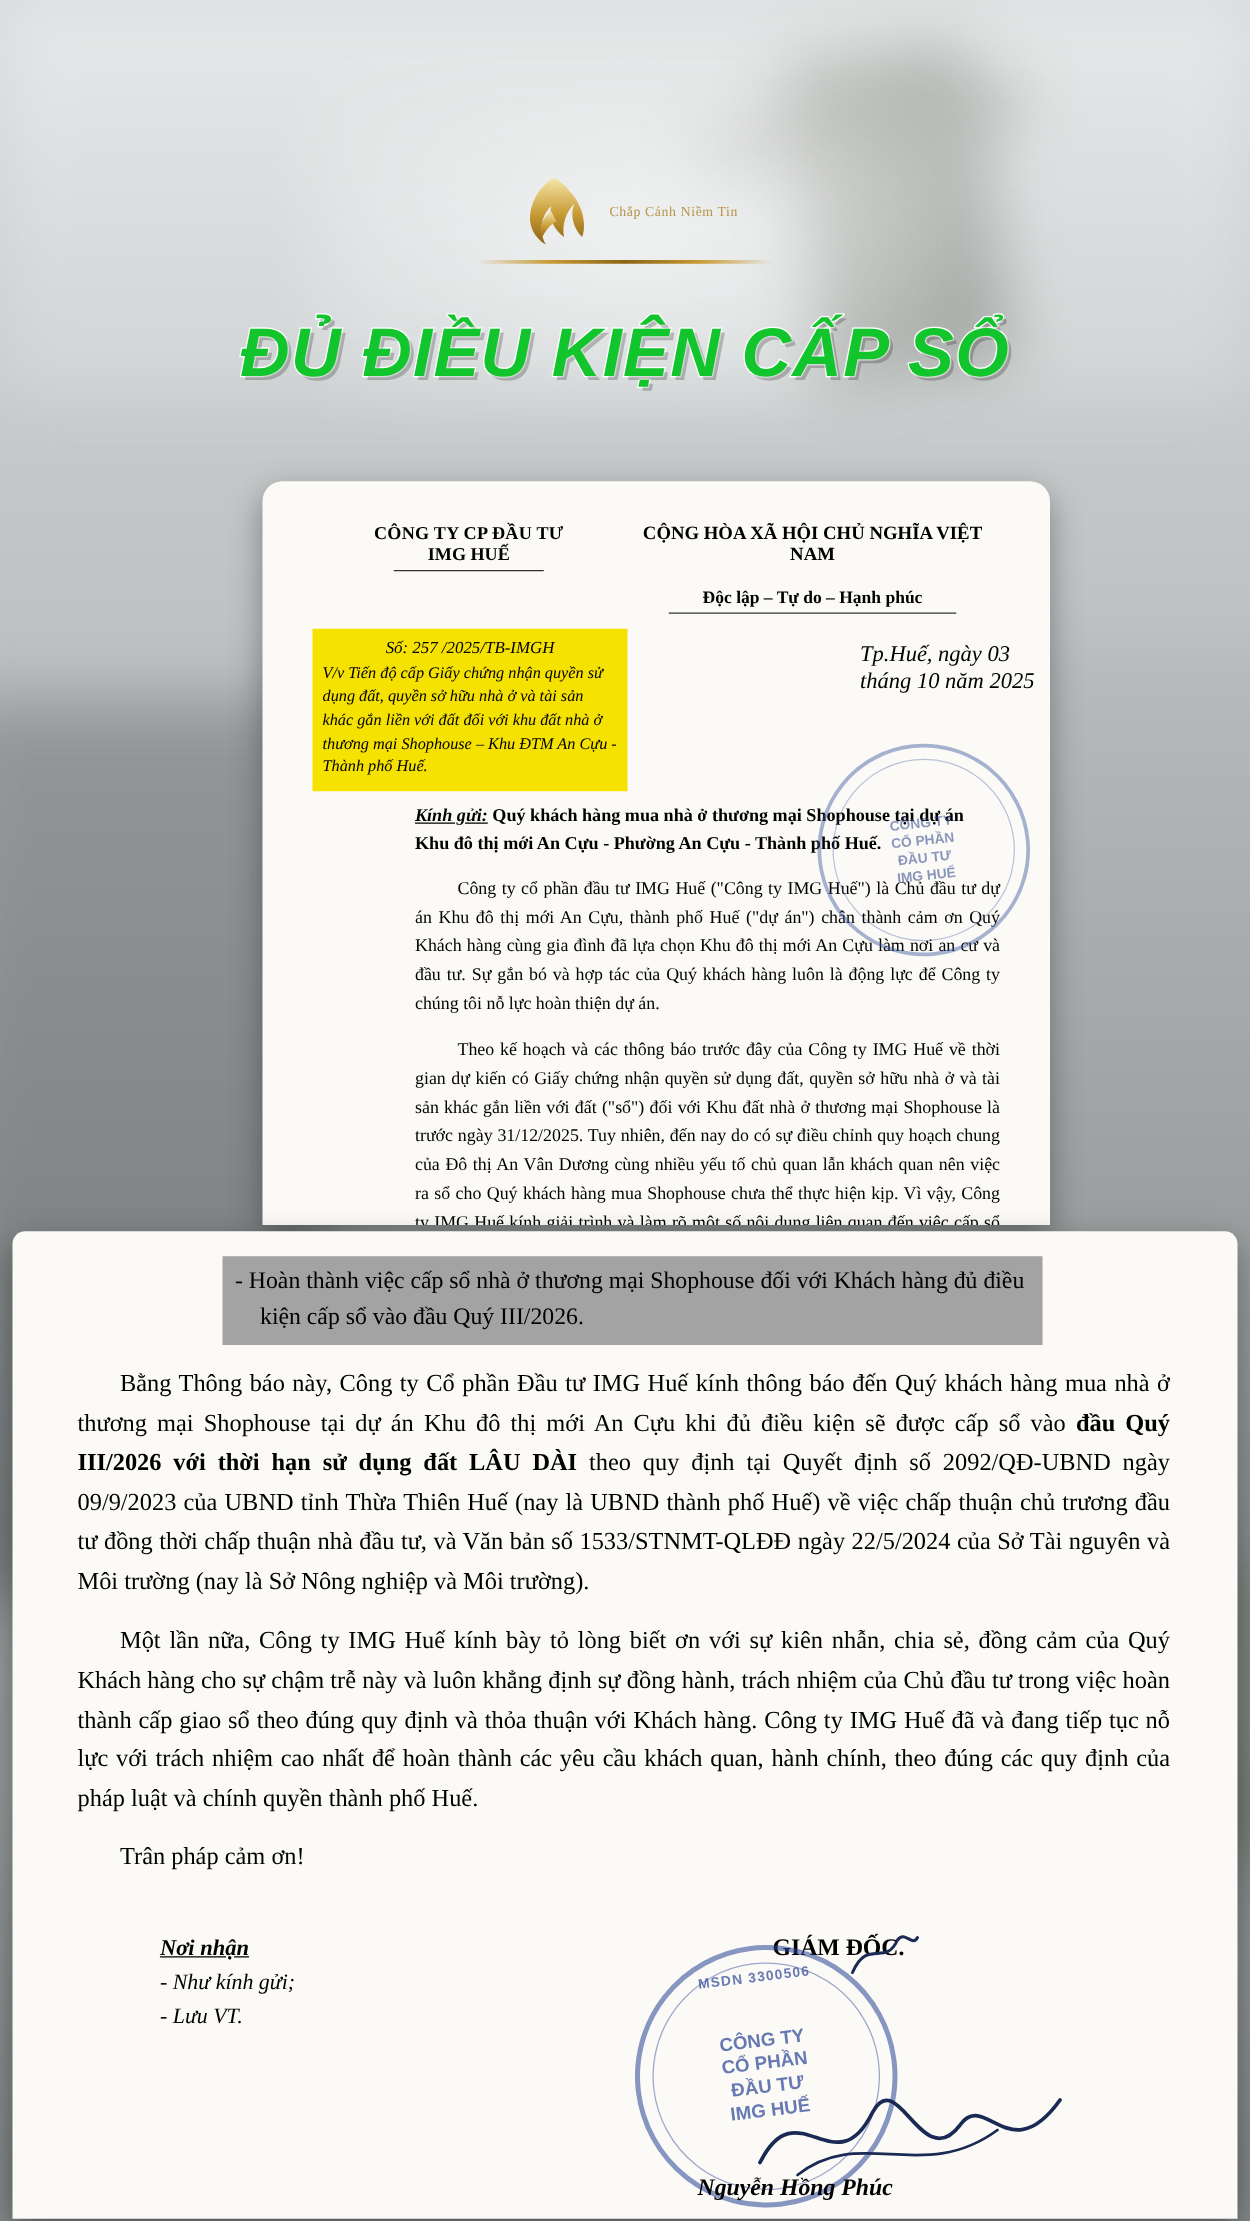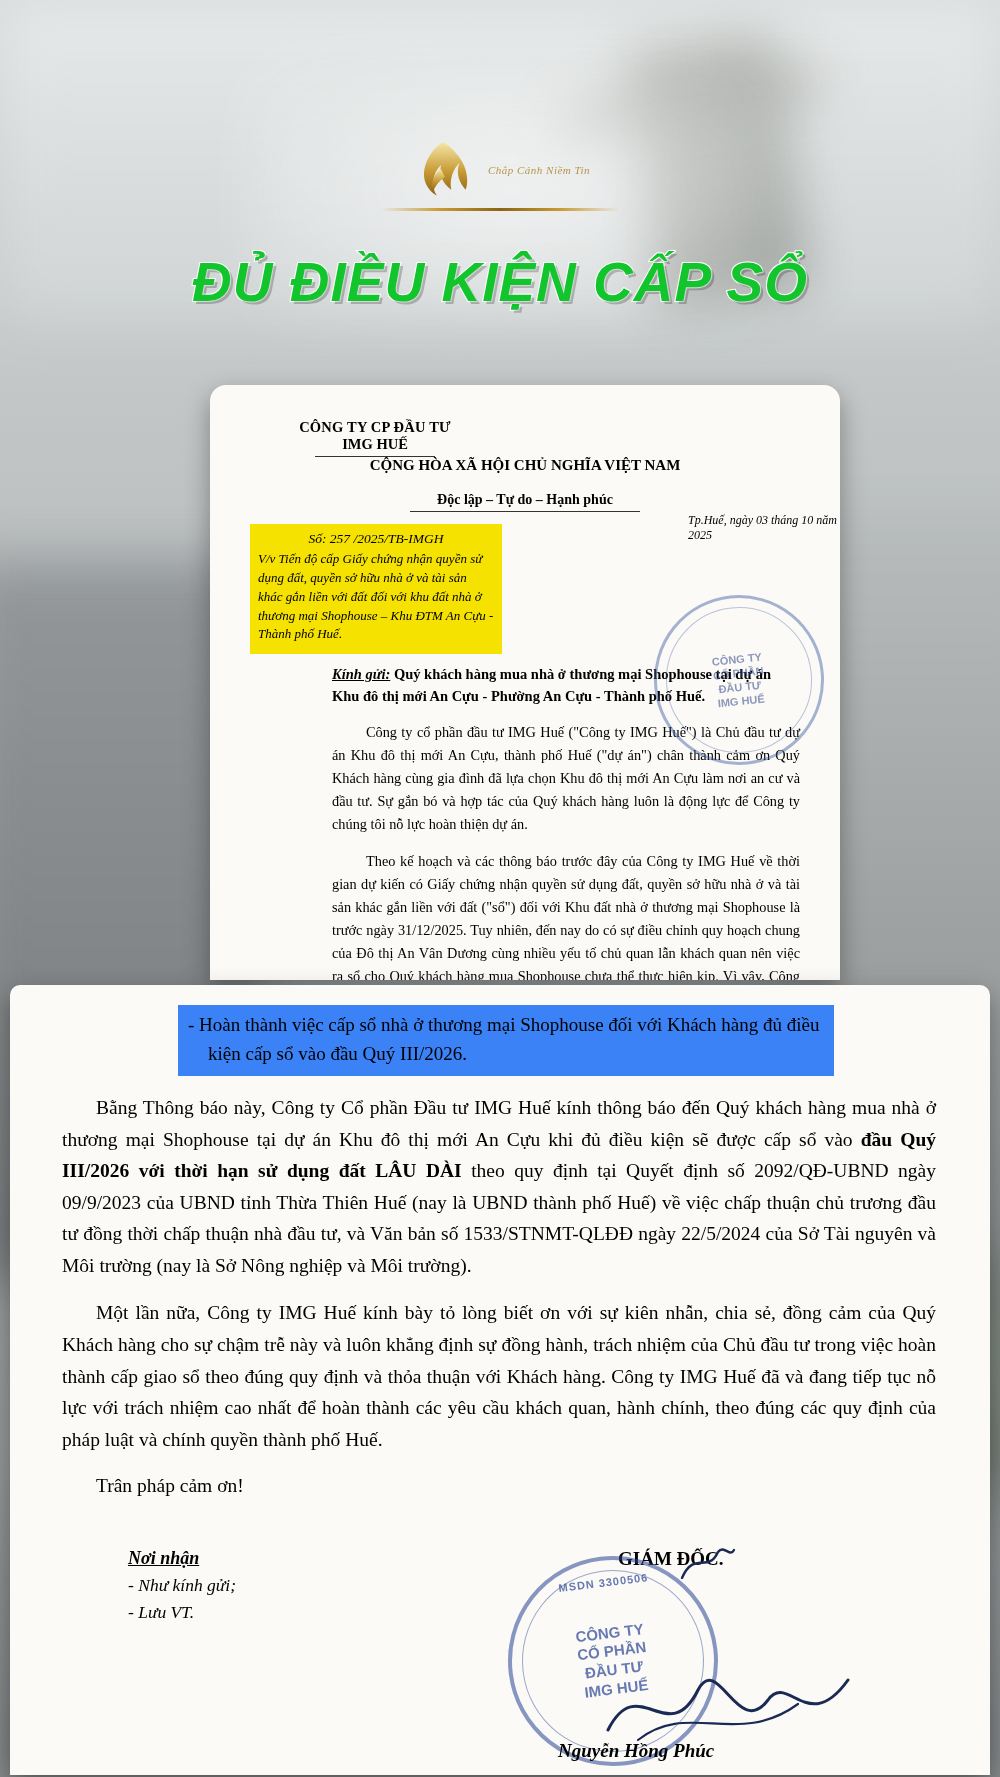--- a/index.html
+++ b/index.html
@@ -50,21 +50,20 @@
     font-weight: bold;
     font-size: 29px;
     letter-spacing: 1.5px;
     background: linear-gradient(180deg,#f6e6a8 0%, #c79a34 55%, #8c6415 100%);
     -webkit-background-clip: text; background-clip: text; color: transparent;
     text-shadow: 0 1px 0 rgba(255,255,255,.25);
   }
   .logo-sub {
     margin-top: 2px;
     font-size: 11px;
-    font-style: italic;
     color: #b89446;
     letter-spacing: .5px;
   }
   .logo-underline {
     margin-top: 8px;
     width: 238px; height: 3px;
     background: linear-gradient(90deg, rgba(200,160,60,0) 0%, #c79a34 25%, #8c6415 50%, #c79a34 75%, rgba(200,160,60,0) 100%);
     border-radius: 2px;
   }
 
@@ -101,21 +100,21 @@
   }
   #sheet-bottom {
     left: 10px; top: 985px;
     width: 980px; height: 790px;
     border-radius: 10px 10px 0 0;
     padding: 20px 48px 0 48px;
     overflow: hidden;
   }
 
   
-  .doc-head { display: flex; gap: 0; flex-direction: column; }
+  .doc-head { display: flex; gap: 0; }
   .doc-head-left { width: 250px; text-align: center; }
   .doc-head-right { flex: 1; text-align: center; }
   .org-line1 { font-size: 14.5px; font-weight: bold; letter-spacing:.2px; }
   .org-line2 { font-size: 14.5px; font-weight: bold; }
   .natl-line1 { font-size: 15px; font-weight: bold; }
   .natl-line2 { font-size: 14px; font-weight: bold; margin-top: 18px; }
   .rule { height: 1px; background: #333; margin: 3px auto 0; }
   .rule.left { width: 120px; }
   .rule.right { width: 230px; }
 
@@ -124,21 +123,21 @@
     width: 252px;
     background: #f5e200;
     padding: 7px 8px 10px 8px;
   }
   .subject-no { font-size: 13.5px; text-align: center; font-style: italic; }
   .subject-body { font-size: 13px; font-style: italic; line-height: 1.45; margin-top: 3px; }
 
   .date-line {
     position: absolute;
     left: 478px; top: 128px;
-    font-size: 12px; font-style: italic;
+    font-size: 18px; font-style: italic;
   }
 
   .kinh-gui {
     margin-top: 10px;
     padding-left: 82px;
     font-size: 14.5px;
     font-weight: bold;
     line-height: 1.5;
   }
   .kinh-gui .u { text-decoration: underline; font-style: italic; font-weight: bold; }
@@ -166,21 +165,21 @@
     gap: 2px;
     transform: rotate(-6deg);
   }
   .stamp-ghost .ring {
     position:absolute; inset:9px; border-radius:50%;
     border: 1px solid rgba(60,90,160,.35);
   }
 
   
   .hl-block {
-    background: #3b82f6;
+    background: #a3a3a3;
     padding: 6px 10px 8px 10px;
     margin: 0 0 0 120px;
     width: 656px;
   }
   .hl-block .li {
     font-size: 19px;
     line-height: 1.5;
     text-indent: -20px;
     padding-left: 20px;
   }

